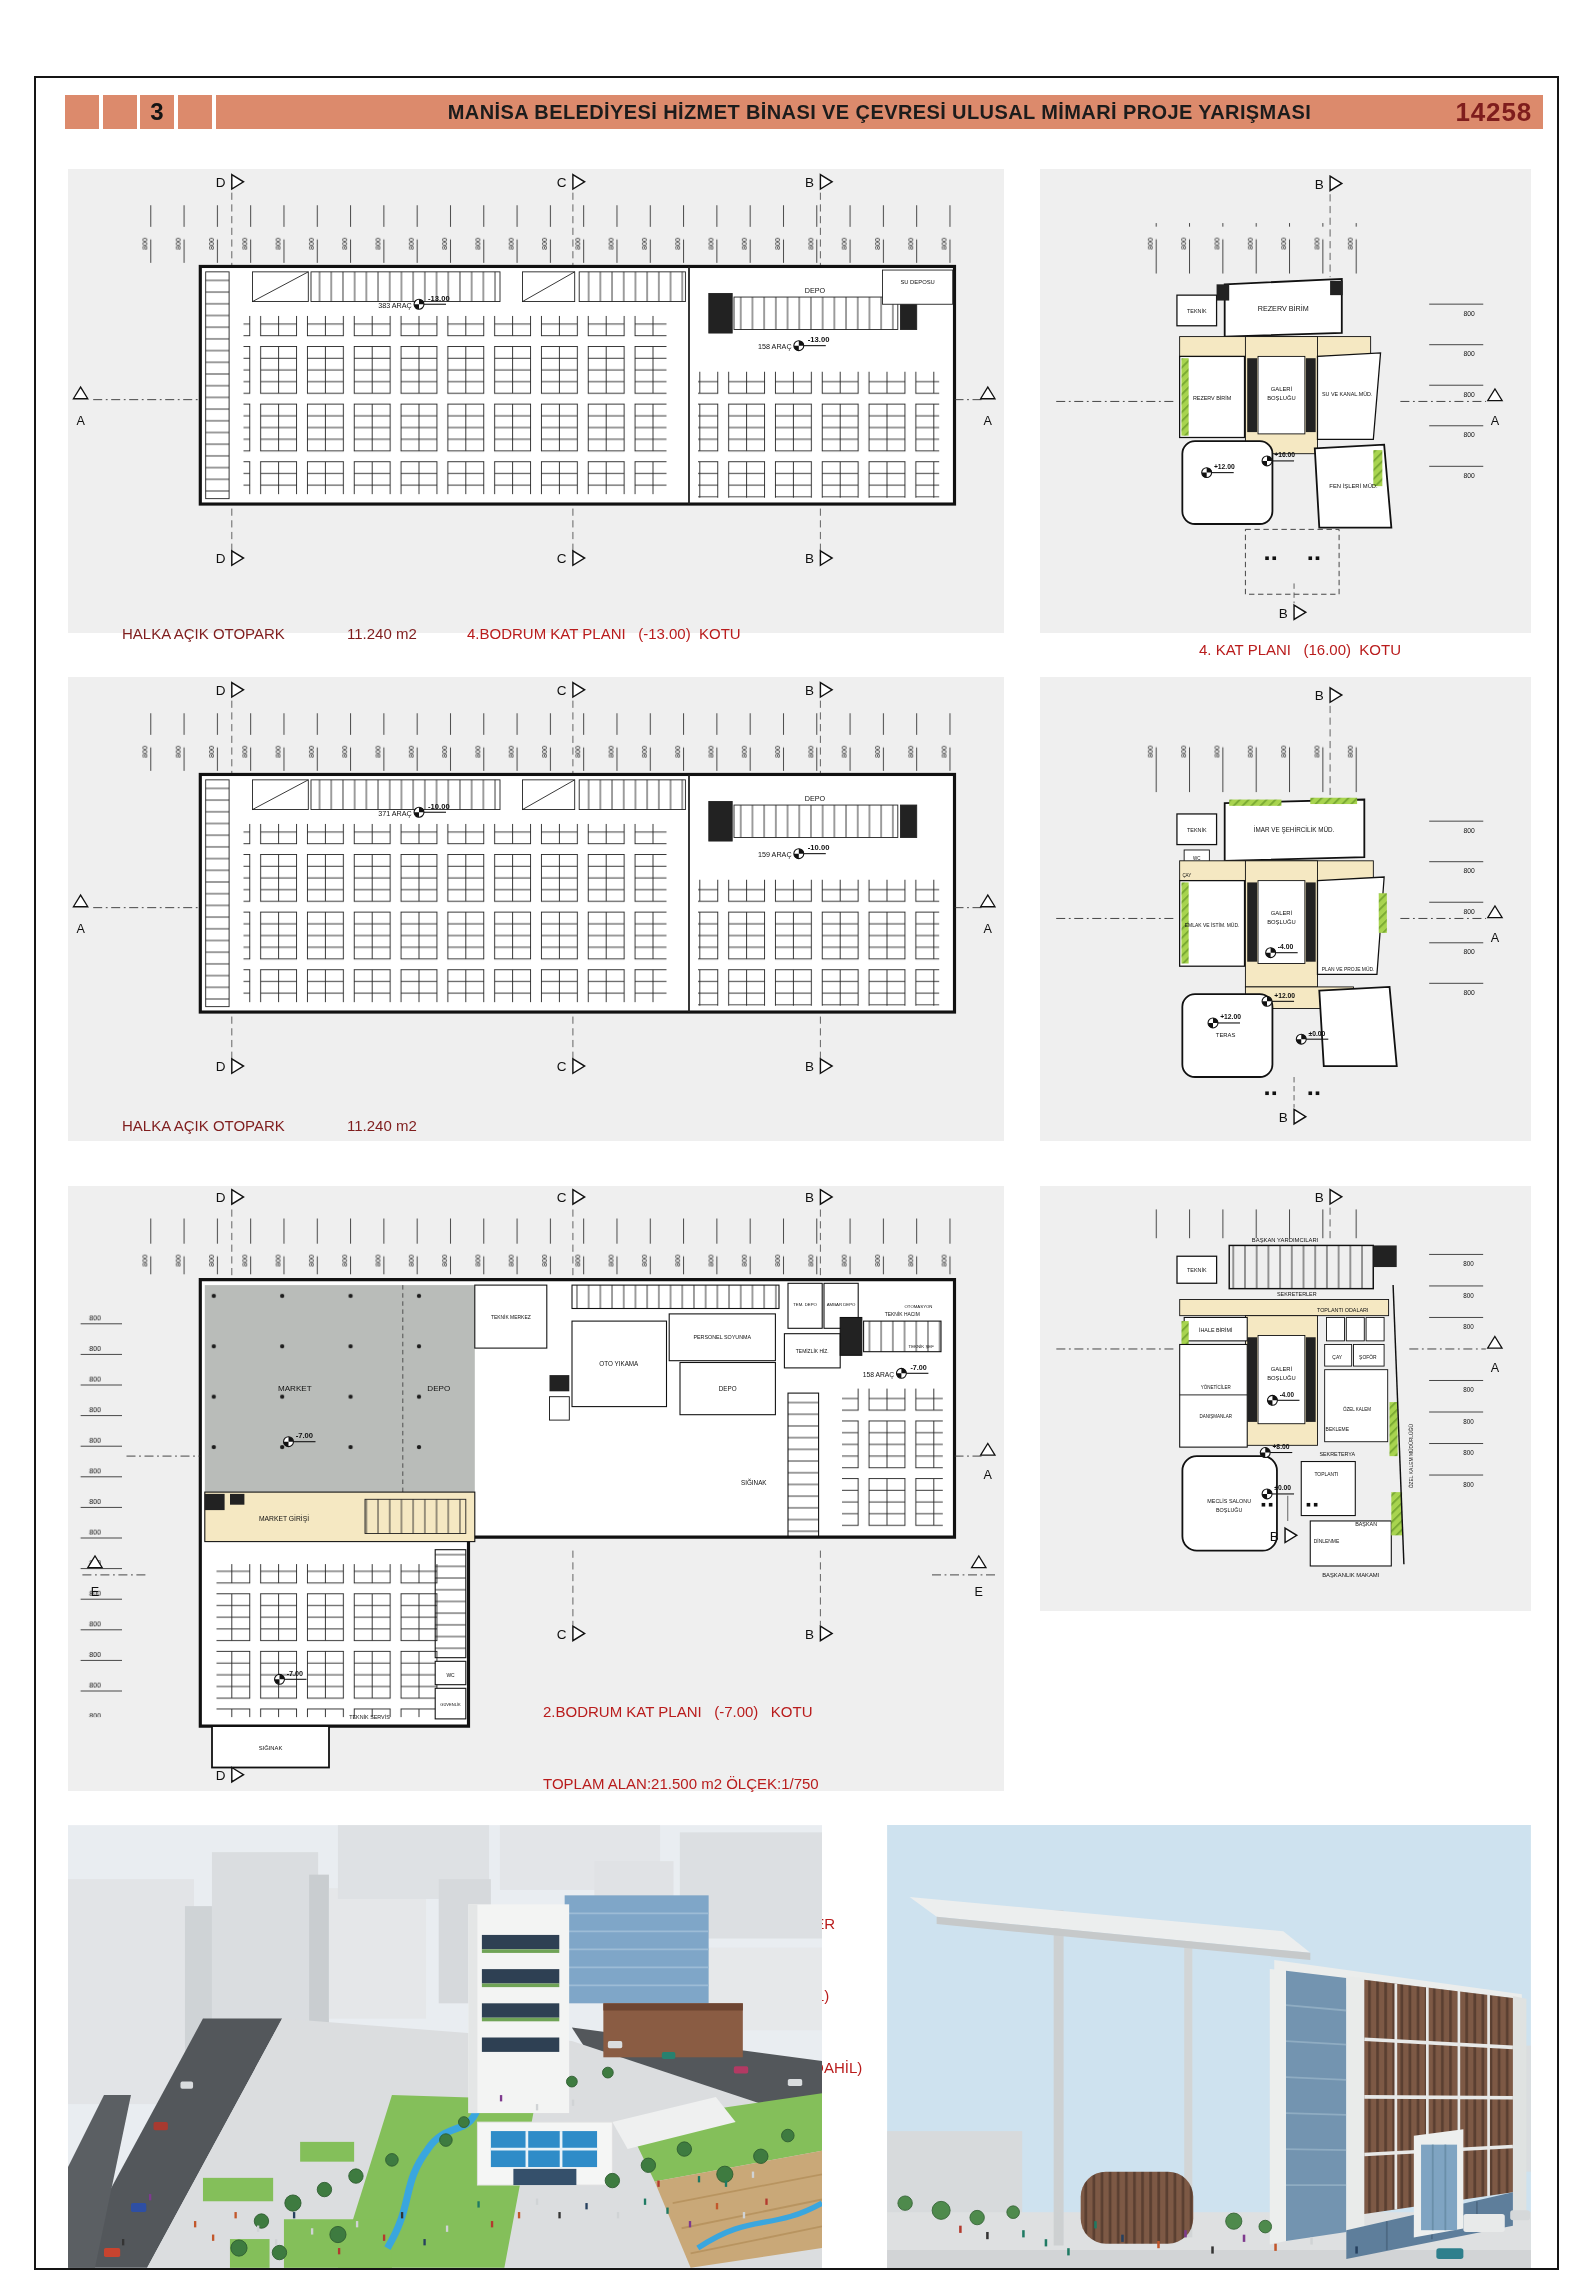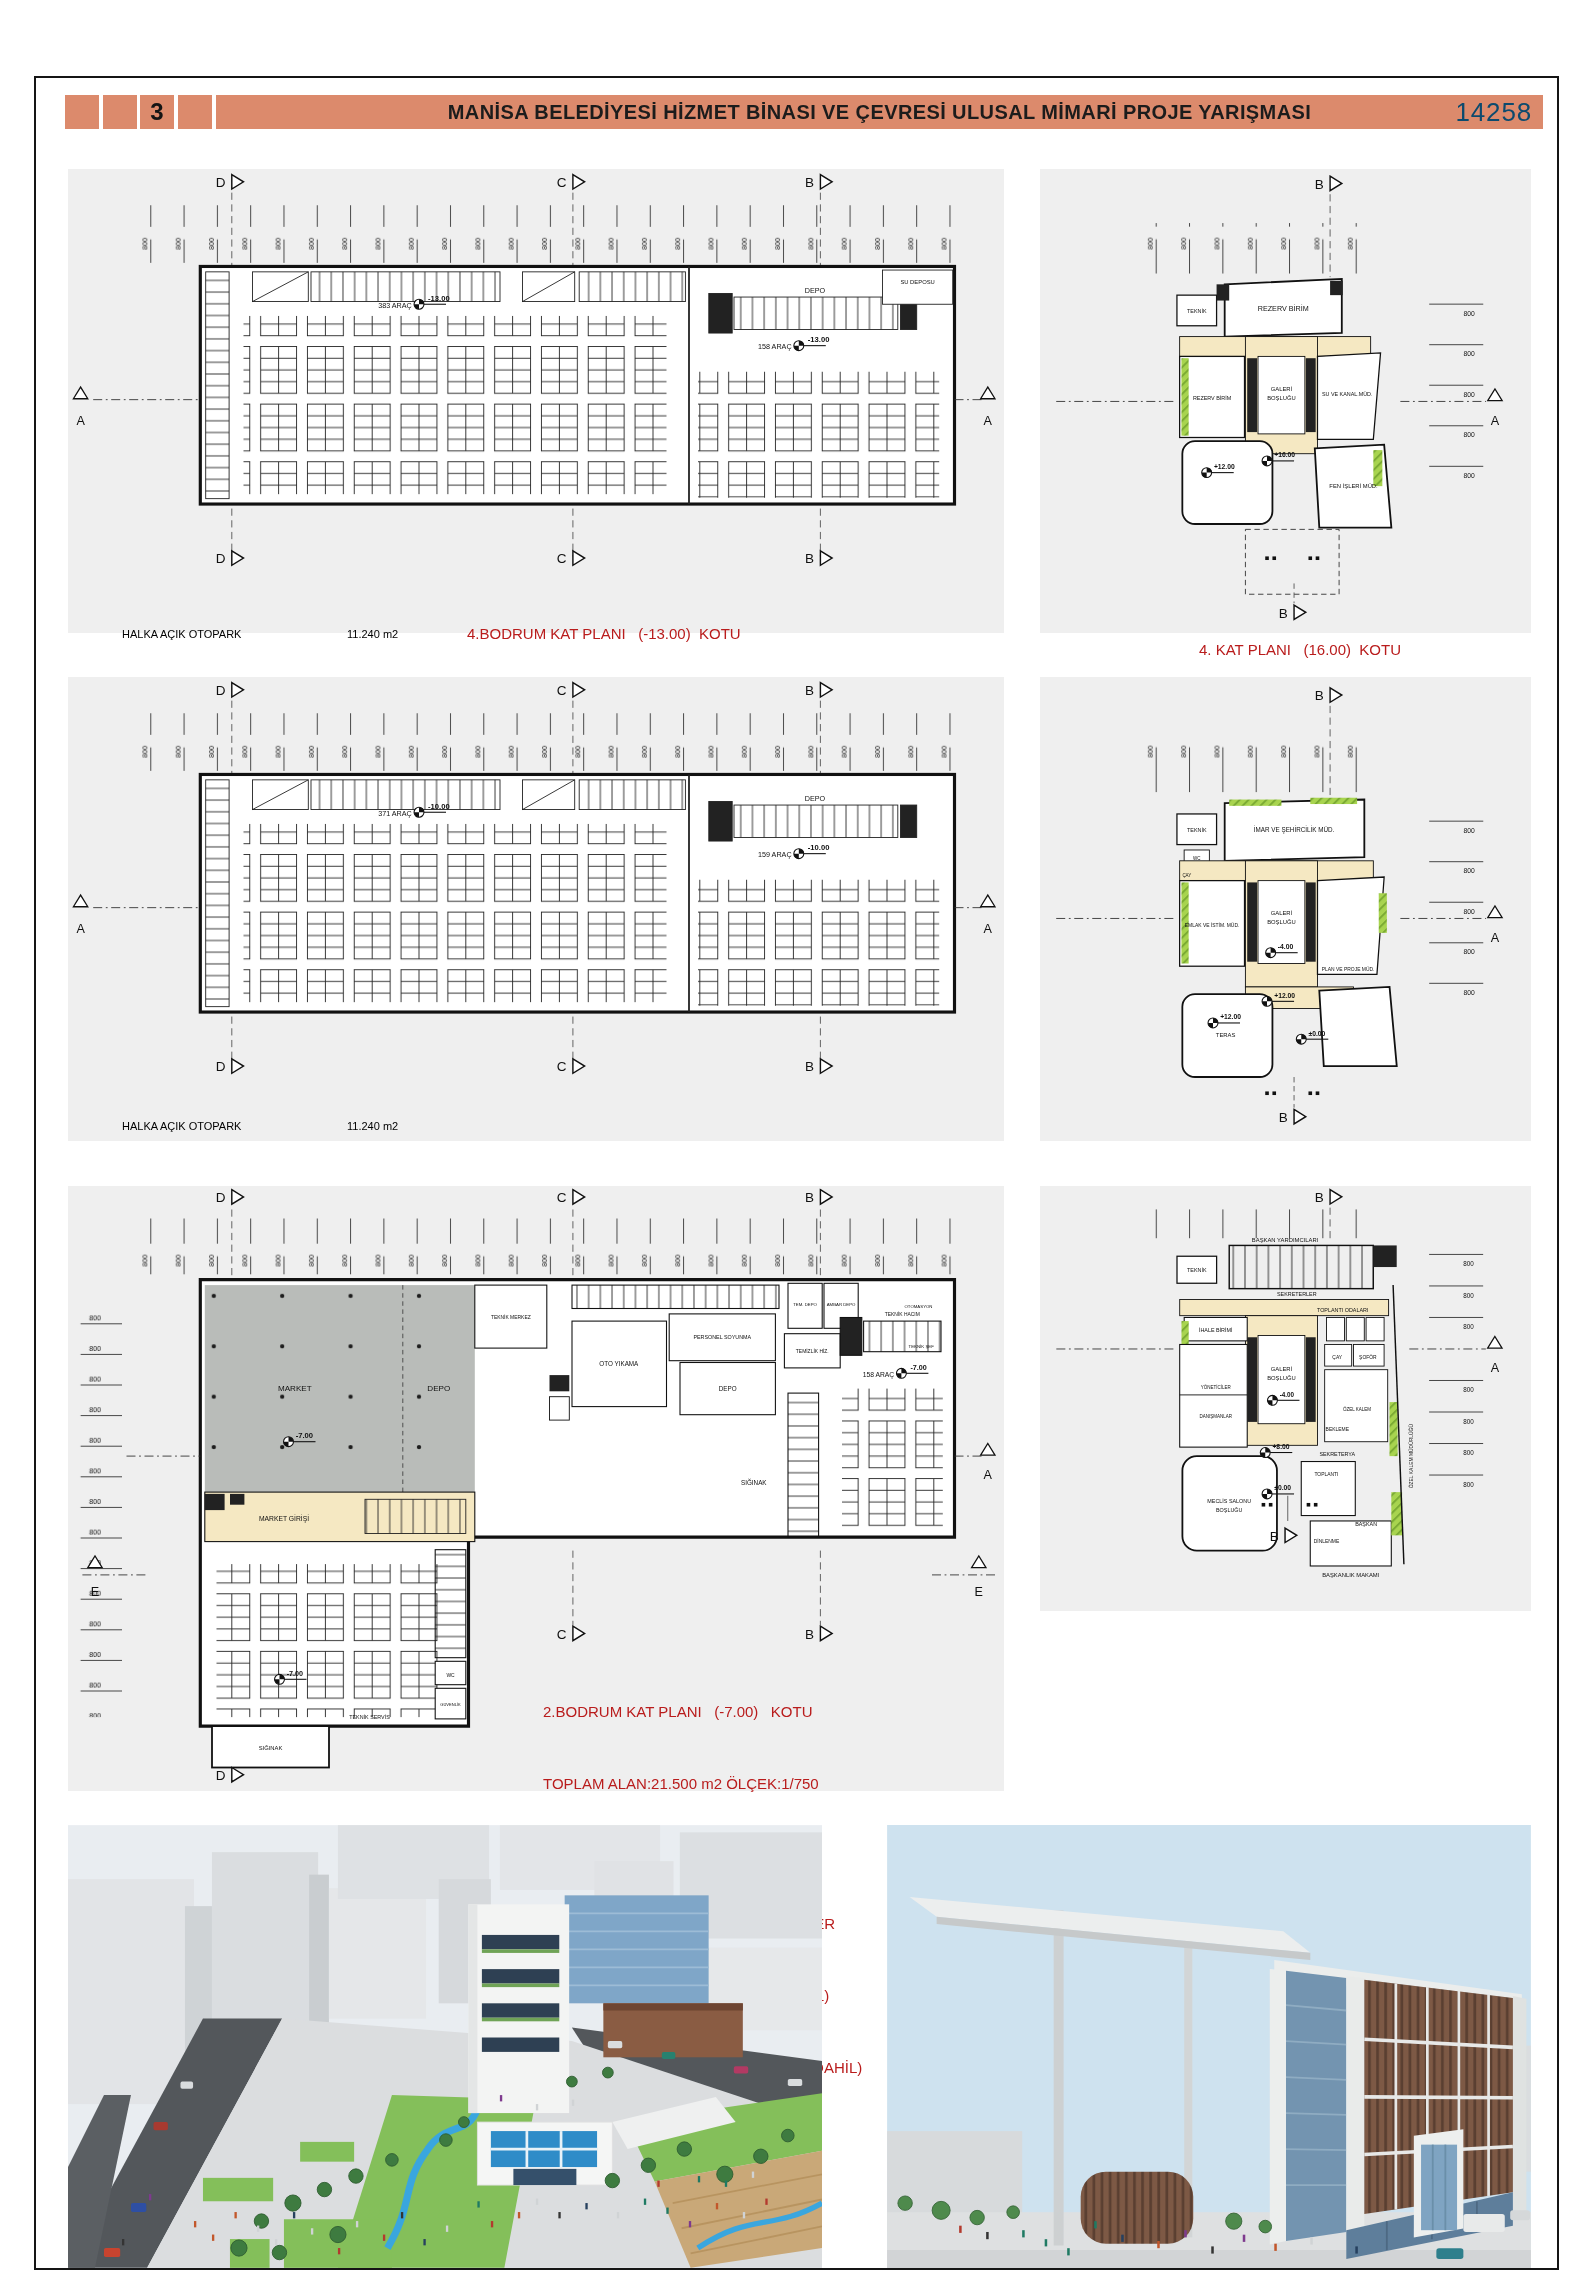--- a/index.html
+++ b/index.html
@@ -4,24 +4,24 @@
 <style>
 *{margin:0;padding:0;box-sizing:border-box}
 html,body{background:#fff}
 body{width:1595px;height:2296px;position:relative;font-family:"Liberation Sans",sans-serif;overflow:hidden}
 .abs{position:absolute}
 .frame{position:absolute;left:34px;top:76px;width:1525px;height:2194px;border:2.7px solid #151515}
 .hseg{position:absolute;top:95px;height:34px;background:#DC8A6C}
 .hnum{display:flex;align-items:center;justify-content:center;font-size:24px;font-weight:600;color:#141414}
 .hbar{position:absolute;top:95px;height:34px;left:216px;width:1327px;background:#DC8A6C;display:flex;align-items:center}
 .htitle{flex:1;text-align:center;font-size:20px;font-weight:700;color:#1c1c1c;letter-spacing:0.4px}
-.hcode{position:absolute;right:10.8px;top:1.8px;font-size:26px;font-weight:400;color:#0c4a6e;letter-spacing:0.9px}
+.hcode{position:absolute;right:10.8px;top:1.8px;font-size:26px;font-weight:700;color:#7f1d1d;letter-spacing:0.9px}
 .panel{position:absolute;background:#EFEFEF}
 .panel>svg{position:absolute;left:0;top:0}
-.stats{position:absolute;font-size:11px;color:#000000;line-height:24px;white-space:pre}
+.stats{position:absolute;font-size:15px;color:#7f1d1d;line-height:24px;white-space:pre}
 .srow{display:flex}
 .sl{width:225px}
 .cap{position:absolute;font-size:15px;color:#b91c1c;line-height:24px;white-space:pre}
 .cap3 .srow{width:455px;justify-content:space-between}
 .gap{height:20px}
 svg text{font-family:"Liberation Sans",sans-serif;fill:#101010}
 .render{position:absolute;overflow:hidden}
 </style>
 </head>
 <body>

